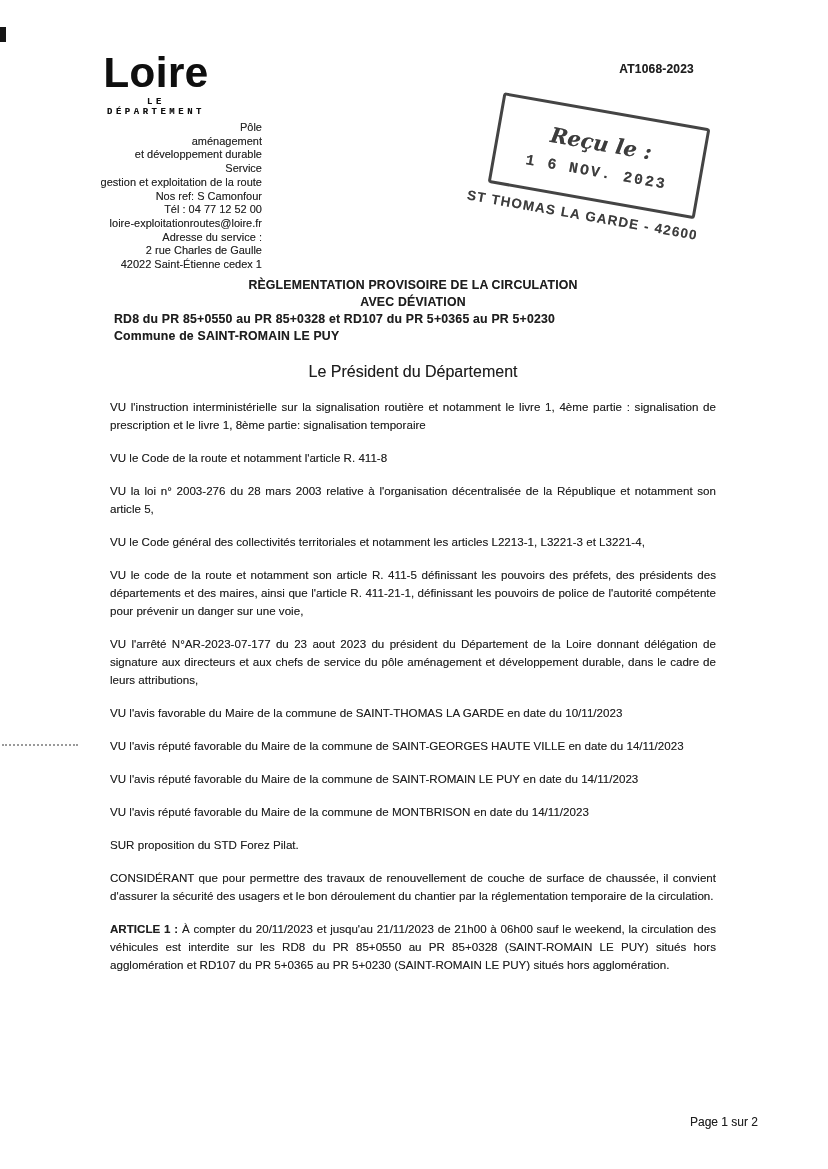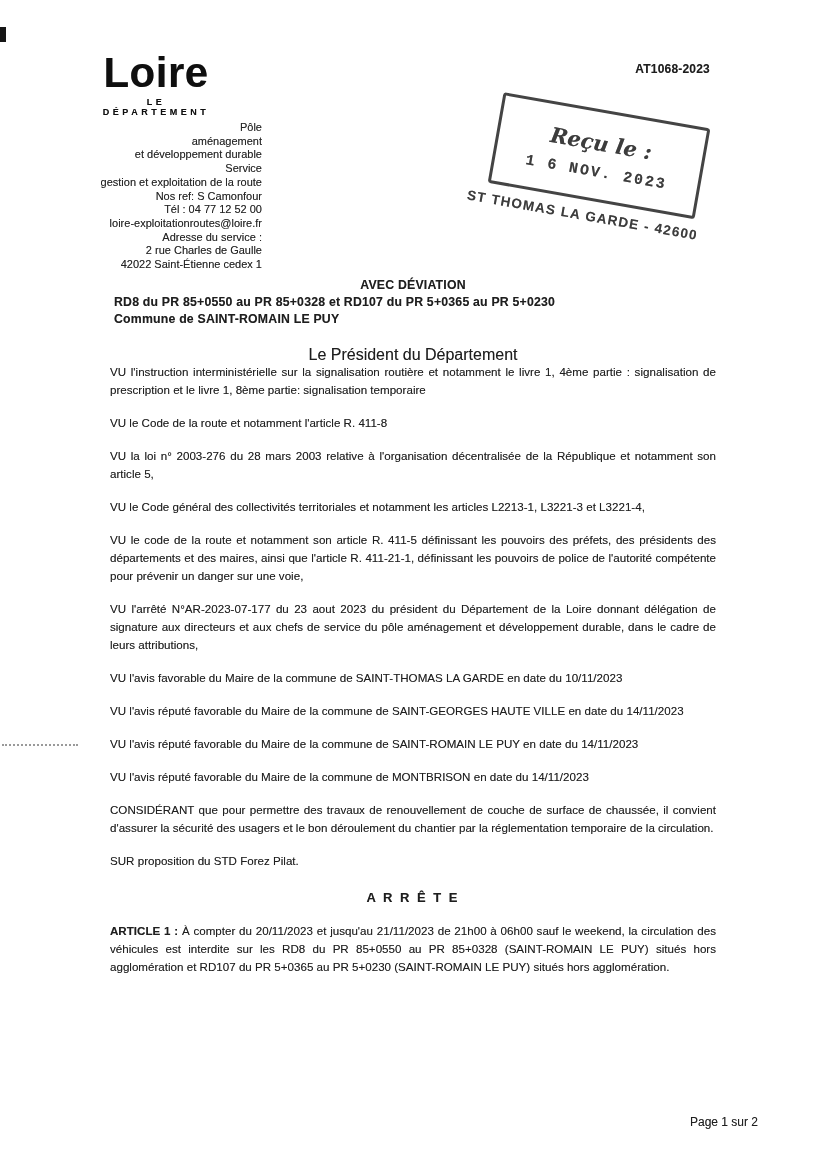--- a/index.html
+++ b/index.html
@@ -15,25 +15,25 @@
     color: #1e1e1e;
     overflow: hidden;
     text-shadow: 0 0 0.5px rgba(30,30,30,0.45);
   }
 
   
   .artifact-corner { position: absolute; left: 0; top: 27px; width: 6px; height: 15px; background: #161616; }
   .artifact-smudge { position: absolute; left: 2px; top: 744px; width: 76px; border-top: 2px dotted #9a9a9a; }
 
   
-  .doc-ref { position: absolute; top: 62px; right: 118px; font-size: 12px; font-weight: bold; letter-spacing: 0.2px; }
+  .doc-ref { position: absolute; top: 62px; right: 134px; font-size: 12px; font-weight: bold; letter-spacing: 0.2px; }
 
   .logo { position: absolute; left: 98px; top: 52px; width: 116px; text-align: center; }
   .logo-name { font-size: 42px; font-weight: 800; line-height: 1; letter-spacing: 0.5px; color: #0f0f0f; }
-  .logo-sub { font-size: 9px; font-weight: bold; letter-spacing: 3.5px; margin-top: 3px; color: #0f0f0f; }
+  .logo-sub { font-size: 9px; font-weight: bold; letter-spacing: 3.5px; margin-top: 3px; color: #0f0f0f; font-family: Liberation Mono, monospace; }
 
   .sender { position: absolute; left: 38px; top: 121px; width: 224px; text-align: right; font-size: 11px; line-height: 13.7px; color: #262626; }
 
   
   .stamp { position: absolute; left: 492px; top: 110px; transform: rotate(10deg); transform-origin: 50% 50%; color: #222222; opacity: 0.88; }
   .stamp-box {
     width: 210px; height: 92px;
     border: 3px solid #2b2b2b; border-radius: 3px;
     display: flex; flex-direction: column; align-items: center; justify-content: center; gap: 9px;
     background: transparent;
@@ -41,21 +41,21 @@
   .stamp-label { font-family: "DejaVu Serif", serif; font-style: italic; font-weight: bold; font-size: 21px; }
   .stamp-date { font-family: "Liberation Mono", monospace; font-weight: bold; font-size: 15px; letter-spacing: 2px; }
   .stamp-city { white-space: nowrap; font-weight: bold; font-size: 13.5px; letter-spacing: 1.2px; margin-top: 8px; margin-left: -18px; }
 
   
   .main { position: absolute; left: 110px; top: 277px; width: 606px; }
   .title-center { text-align: center; font-weight: bold; font-size: 12.3px; line-height: 17px; letter-spacing: 0.2px; }
   .title-left { text-align: left; font-weight: bold; font-size: 12.3px; line-height: 17px; letter-spacing: 0.2px; padding-left: 4px; }
   .president { text-align: center; font-weight: normal; font-size: 16px; line-height: 17px; margin-top: 18px; }
 
-  .recitals { margin-top: 0; }
+  .recitals { margin-top: 18px; }
   .para { font-size: 11.6px; line-height: 18px; text-align: justify; margin: 0 0 15px 0; color: #1f1f1f; }
 
   .arrete { text-align: center; font-weight: bold; font-size: 13px; letter-spacing: 2px; margin: 20px 0 17px 0; }
 
   .article .label { font-weight: bold; }
 
   .footer-page { position: absolute; right: 70px; bottom: 40px; font-size: 12px; color: #1f1f1f; }
 </style>
 </head>
 <body>
@@ -89,41 +89,41 @@
   <div class="stamp">
     <div class="stamp-box">
       <div class="stamp-label">Reçu le :</div>
       <div class="stamp-date">1 6  NOV.  2023</div>
     </div>
     <div class="stamp-city">ST THOMAS LA GARDE - 42600</div>
   </div>
 
   <div class="main">
 
+    <div class="title-center">RÈGLEMENTATION PROVISOIRE DE LA CIRCULATION</div>
     <div class="title-center">AVEC DÉVIATION</div>
     <div class="title-left">RD8 du PR 85+0550 au PR 85+0328 et RD107 du PR 5+0365 au PR 5+0230</div>
     <div class="title-left">Commune de SAINT-ROMAIN LE PUY</div>
     <div class="president">Le Président du Département</div>
 
     <div class="recitals">
       <p class="para">VU l'instruction interministérielle sur la signalisation routière et notamment le livre 1, 4ème partie : signalisation de prescription et le livre 1, 8ème partie: signalisation temporaire</p>
       <p class="para">VU le Code de la route et notamment l'article R. 411-8</p>
       <p class="para">VU la loi n° 2003-276 du 28 mars 2003 relative à l'organisation décentralisée de la République et notamment son article 5,</p>
       <p class="para">VU le Code général des collectivités territoriales et notamment les articles L2213-1, L3221-3 et L3221-4,</p>
       <p class="para">VU le code de la route et notamment son article R. 411-5 définissant les pouvoirs des préfets, des présidents des départements et des maires, ainsi que l'article R. 411-21-1, définissant les pouvoirs de police de l'autorité compétente pour prévenir un danger sur une voie,</p>
       <p class="para">VU l'arrêté N°AR-2023-07-177 du 23 aout 2023 du président du Département de la Loire donnant délégation de signature aux directeurs et aux chefs de service du pôle aménagement et développement durable, dans le cadre de leurs attributions,</p>
       <p class="para">VU l'avis favorable du Maire de la commune de SAINT-THOMAS LA GARDE en date du 10/11/2023</p>
       <p class="para">VU l'avis réputé favorable du Maire de la commune de SAINT-GEORGES HAUTE VILLE en date du 14/11/2023</p>
       <p class="para">VU l'avis réputé favorable du Maire de la commune de SAINT-ROMAIN LE PUY en date du 14/11/2023</p>
       <p class="para">VU l'avis réputé favorable du Maire de la commune de MONTBRISON en date du 14/11/2023</p>
+      <p class="para">SUR proposition du STD Forez Pilat.</p>
       <p class="para">CONSIDÉRANT que pour permettre des travaux de renouvellement de couche de surface de chaussée, il convient d'assurer la sécurité des usagers et le bon déroulement du chantier par la réglementation temporaire de la circulation.</p>
-      <p class="para">SUR proposition du STD Forez Pilat.</p>
     </div>
 
-    <div class="arrete">A R R Ê T E</div>
 
     <p class="para article"><span class="label">ARTICLE 1 : </span><span>À compter du 20/11/2023 et jusqu'au 21/11/2023 de 21h00 à 06h00 sauf le weekend, la circulation des véhicules est interdite sur les RD8 du PR 85+0550 au PR 85+0328 (SAINT-ROMAIN LE PUY) situés hors agglomération et RD107 du PR 5+0365 au PR 5+0230 (SAINT-ROMAIN LE PUY) situés hors agglomération.</span></p>
 
   </div>
 
   <div class="footer-page">Page 1 sur 2</div>
 
 </div>
 
 </body></html>

